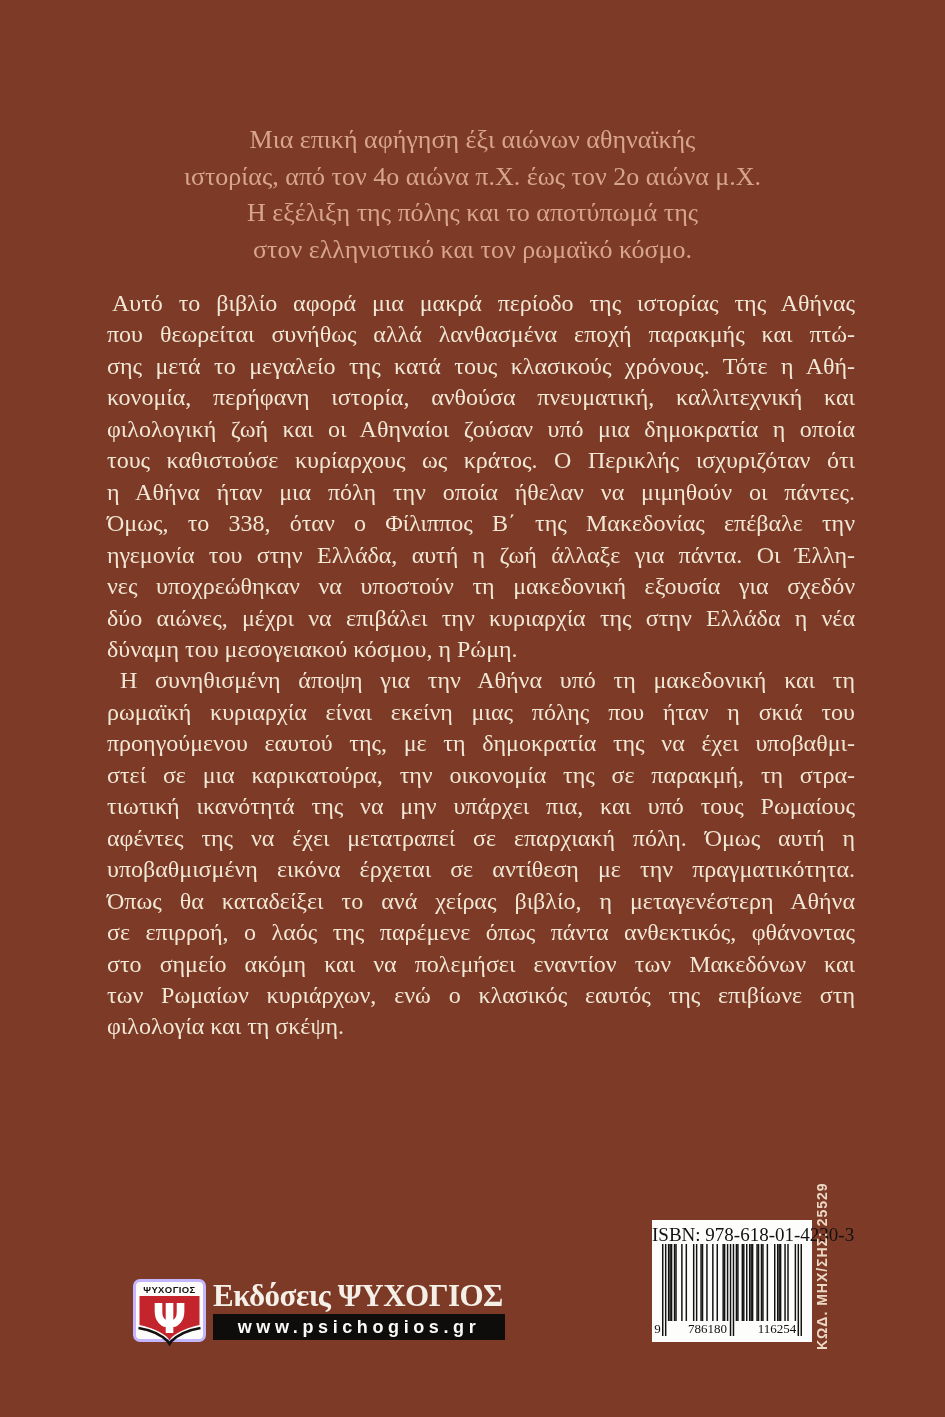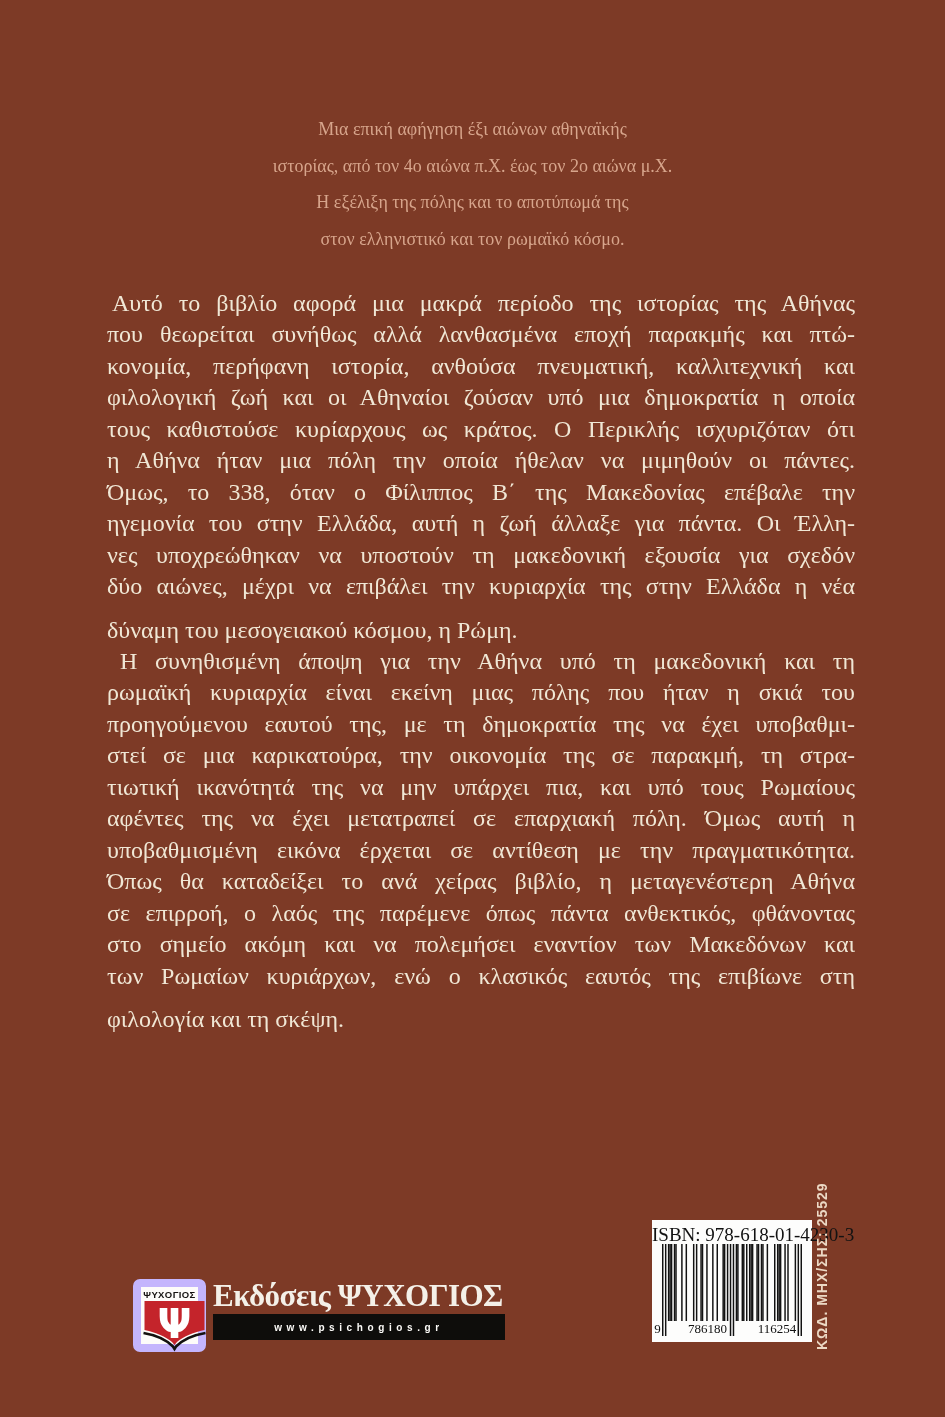--- a/index.html
+++ b/index.html
@@ -3,57 +3,57 @@
 <meta charset="utf-8">
 <style>
   html,body { margin:0; padding:0; background:#6f3421; }
   .cover {
     position:relative; width:945px; height:1417px; margin:0 auto;
     background:#7d3a26; overflow:hidden;
     font-family:"Liberation Serif", serif;
   }
   
   .epigraph {
-    position:absolute; top:111px; left:112px; width:721px;
-    color:#d7a58c; font-size:18px; line-height:36.6px;
+    position:absolute; top:122px; left:112px; width:721px;
+    color:#d7a58c; font-size:26px; line-height:36.6px;
   }
   .epigraph .line { text-align:center; text-align-last:center; }
   
   .synopsis {
     position:absolute; top:288px; left:107px; width:748px;
     color:#f0e7d5; font-size:24px; line-height:31.45px;
   }
   .para .line { text-align:justify; text-align-last:justify; white-space:nowrap; }
-  .para .line:last-child { text-align-last:left;margin-top:12px; }
+  .para .line:last-child { text-align-last:left; }
   #para1 .line:first-child { padding-left:5px; }
   #para2 .line:first-child { padding-left:13px; }
   
   .logo-box {
-    position:absolute; left:133px; top:1279px; width:73px; height:73px;
-    background:#fdfcfa; border:8px solid #c4b5fd; border-radius:7px;
+    position:absolute; left:133px; top:1279px; width:73px; height:63px;
+    background:#fdfcfa; border:3px solid #c4b5fd; border-radius:7px;
     box-sizing:border-box;
   }
   .logo-name {
     margin-top:2px; text-align:center; color:#141210;
     font-family:"Liberation Sans", sans-serif;
     font-weight:bold; font-size:9.5px; letter-spacing:0.4px;
   }
   .logo-art { position:absolute; left:1px; top:13px; width:65px; height:52px; }
   .imprint-name {
     position:absolute; left:213px; top:1278px; width:292px;
     color:#f4f0e8; font-family:Liberation Serif, serif;
     font-weight:bold; font-size:31px; letter-spacing:-0.5px; white-space:nowrap;
   }
   .website-bar {
     position:absolute; left:213px; top:1314px; width:292px; height:26px;
     background:#0e0d0b; display:flex; align-items:center; justify-content:center;
   }
   .website-bar span {
     color:#fbfaf7; font-family:"Liberation Sans", sans-serif;
-    font-weight:bold; font-size:10px; letter-spacing:4.6px; white-space:nowrap;
+    font-weight:bold; font-size:18px; letter-spacing:4.6px; white-space:nowrap;
   }
   
   .barcode-box {
     position:absolute; left:652px; top:1220px; width:160px; height:122px;
     background:#fdfdfc; color:#121212;
   }
   .isbn {
     position:absolute; top:4px; left:0; width:100%;
     text-align:center; font-size:19px; white-space:nowrap;
     font-family:"Liberation Serif", serif;
@@ -84,20 +84,21 @@
       <div class="line">Μια επική αφήγηση έξι αιώνων αθηναϊκής</div>
       <div class="line">ιστορίας, από τον 4ο αιώνα π.Χ. έως τον 2ο αιώνα μ.Χ.</div>
       <div class="line">Η εξέλιξη της πόλης και το αποτύπωμά της</div>
       <div class="line">στον ελληνιστικό και τον ρωμαϊκό κόσμο.</div>
     </div>
 
   <div class="synopsis">
     <div class="para" id="para1">
         <div class="line">Αυτό το βιβλίο αφορά μια μακρά περίοδο της ιστορίας της Αθήνας</div>
         <div class="line">που θεωρείται συνήθως αλλά λανθασμένα εποχή παρακμής και πτώ-</div>
+        <div class="line">σης μετά το μεγαλείο της κατά τους κλασικούς χρόνους. Τότε η Αθή-</div>
         <div class="line">κονομία, περήφανη ιστορία, ανθούσα πνευματική, καλλιτεχνική και</div>
         <div class="line">φιλολογική ζωή και οι Αθηναίοι ζούσαν υπό μια δημοκρατία η οποία</div>
         <div class="line">τους καθιστούσε κυρίαρχους ως κράτος. Ο Περικλής ισχυριζόταν ότι</div>
         <div class="line">η Αθήνα ήταν μια πόλη την οποία ήθελαν να μιμηθούν οι πάντες.</div>
         <div class="line">Όμως, το 338, όταν ο Φίλιππος Β΄ της Μακεδονίας επέβαλε την</div>
         <div class="line">ηγεμονία του στην Ελλάδα, αυτή η ζωή άλλαξε για πάντα. Οι Έλλη-</div>
         <div class="line">νες υποχρεώθηκαν να υποστούν τη μακεδονική εξουσία για σχεδόν</div>
         <div class="line">δύο αιώνες, μέχρι να επιβάλει την κυριαρχία της στην Ελλάδα η νέα</div>
         <div class="line">δύναμη του μεσογειακού κόσμου, η Ρώμη.</div>
       </div>

